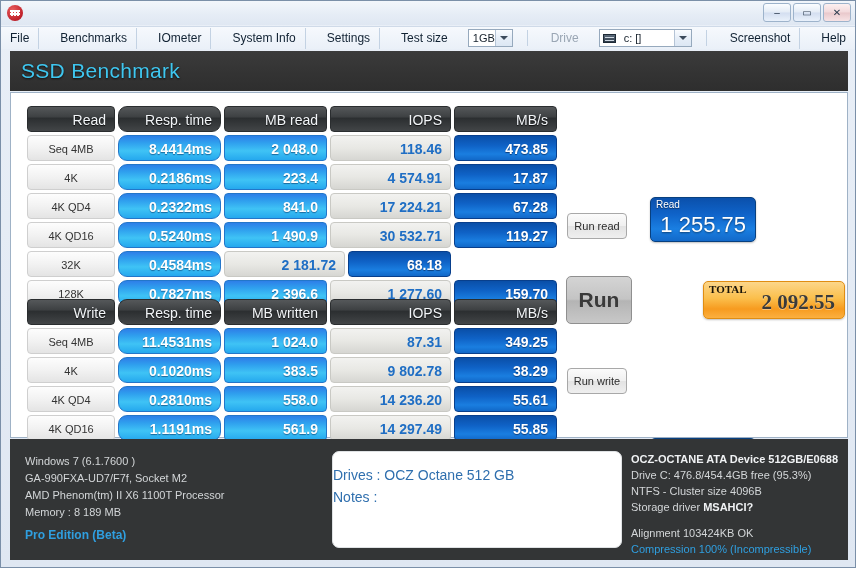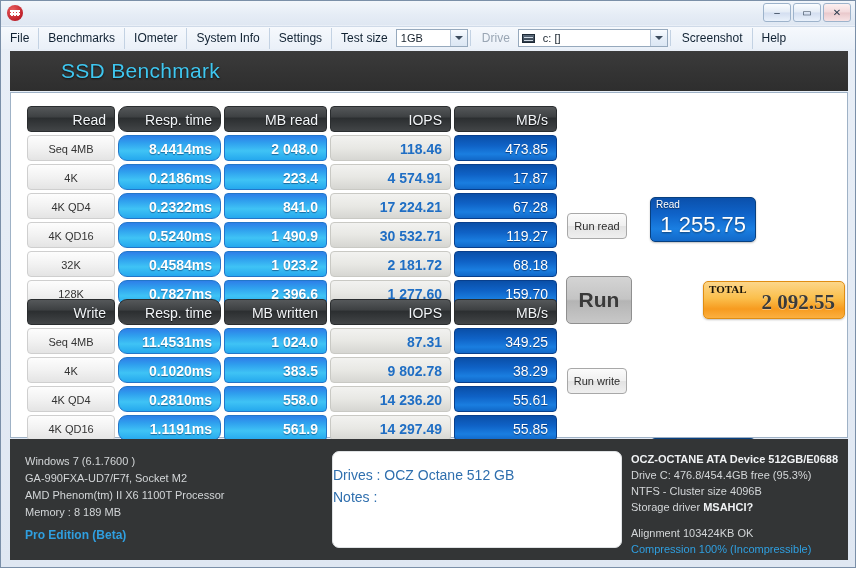--- a/index.html
+++ b/index.html
@@ -51,21 +51,21 @@
     text-align:center;font-size:10px;color:#2a3a4d;line-height:1;
   }
   .winbtn.close{ background:linear-gradient(180deg,#fdf0f0 0%,#f2d9db 48%,#e9c8cb 52%,#f7e3e5 100%); }
 
   
   #menubar{
     position:absolute; left:0; top:25px; width:854px; height:23px;
     display:flex; align-items:center;
     background:linear-gradient(180deg,#f6f9fd 0%,#eaf0f8 100%);
     border-top:1px solid #cfdae8;
-    font-size:12px; color:#14314f;
+    font-size:12px; color:#14314f;gap:12px;
   }
   .mitem{
     padding:0 9px; height:21px; line-height:21px; white-space:nowrap;
     border-right:1px solid #c3d2e3; color:#123;
   }
   .mlabel{ padding:0 6px 0 9px; color:#123; white-space:nowrap; }
   .mlabel.dim{ color:#9aa6b4; }
   .combo{
     height:18px; border:1px solid #96a9bd; background:#fff;
     display:flex; align-items:center; position:relative;
@@ -91,21 +91,21 @@
   .drive-ico:after{
     content:""; position:absolute;left:1px;right:1px;top:2px;height:1px;background:#cfd8e2;
     box-shadow:0 3px 0 #cfd8e2;
   }
   .msep{ width:1px; height:16px; background:#c3d2e3; margin:0 2px; }
 
   
   #header-band{
     position:absolute; left:9px; top:50px; width:838px; height:40px;
     background:linear-gradient(180deg,#3b3b3b 0%,#343434 50%,#2e2e2e 100%);
-    display:flex; align-items:center;padding-left:40px;
+    display:flex; align-items:center;
   }
   #header-title{
     margin-left:11px; font-size:21px; color:#3fc6ef; letter-spacing:.3px;
     text-shadow:0 1px 2px rgba(0,0,0,.7);
   }
 
   
   #main-panel{
     position:absolute; left:9px; top:91px; width:838px; height:346px;
     background:#fff; border:1px solid #9fb2c6;
@@ -142,21 +142,21 @@
     text-shadow:0 1px 1px rgba(0,40,90,.55);
   }
   
   .gcell{
     background:linear-gradient(180deg,#f2f2f0 0%,#e8e8e4 50%,#d6d6d2 100%);
     color:#1f6ec4; font-weight:bold; border:1px solid #c9c9c4;
   }
   
   .bcell{
     background:linear-gradient(180deg,#0a4fa8 0%,#0f62c6 40%,#1a7ee0 75%,#1168c8 100%);
-    color:#ffffff; font-weight:normal; border:1px solid #083f8c;
+    color:#ffffff; font-weight:bold; border:1px solid #083f8c;
     text-shadow:0 1px 1px rgba(0,20,60,.6);
   }
 
   .w-label{ width:88px; }
   .w-resp { width:103px;border-radius:9px; }
   .w-mb   { width:103px; }
   .w-iops { width:121px; }
   .w-mbs  { width:103px; }
 
   
@@ -317,21 +317,20 @@
       <div class="trow">
         <div class="cell lcell w-label">4K QD16</div>
         <div class="cell ccell w-resp">0.5240ms</div>
         <div class="cell ccell w-mb">1 490.9</div>
         <div class="cell gcell w-iops">30 532.71</div>
         <div class="cell bcell w-mbs">119.27</div>
       </div>
       <div class="trow">
         <div class="cell lcell w-label">32K</div>
         <div class="cell ccell w-resp">0.4584ms</div>
-        <div class="cell ccell w-mb">1 023.2</div>
         <div class="cell gcell w-iops">2 181.72</div>
         <div class="cell bcell w-mbs">68.18</div>
       </div>
       <div class="trow">
         <div class="cell lcell w-label">128K</div>
         <div class="cell ccell w-resp">0.7827ms</div>
         <div class="cell ccell w-mb">2 396.6</div>
         <div class="cell gcell w-iops">1 277.60</div>
         <div class="cell bcell w-mbs">159.70</div>
       </div>

